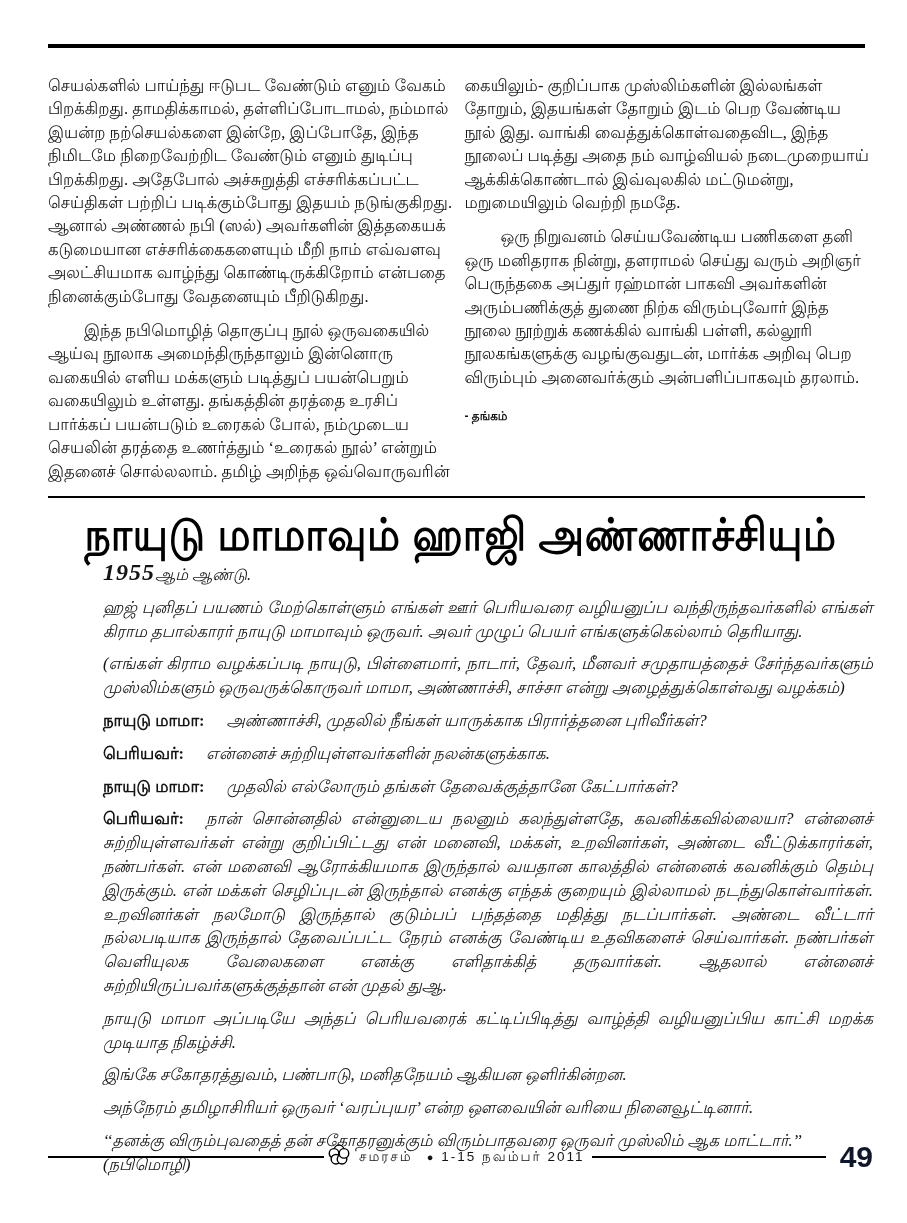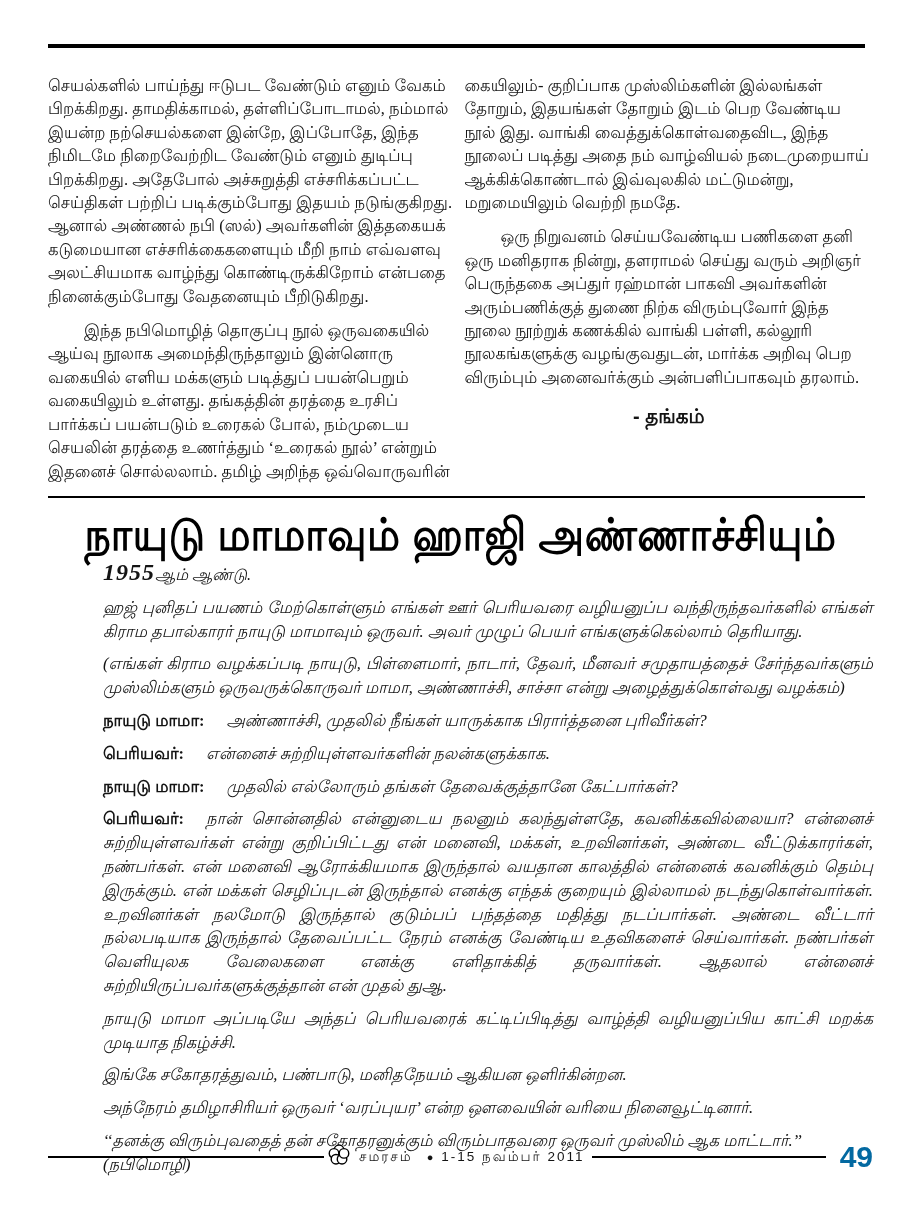--- a/index.html
+++ b/index.html
@@ -25,24 +25,24 @@
     display:flex;
     gap:8px;
     padding-top:26px;
     font-size:16.5px;
     line-height:23.4px;
   }
   .review .col { flex:1 1 0; }
   .review p { margin:0 0 11px 0; text-align:left; }
   .review p.indent { text-indent:36px; }
   .review .sig {
-    text-align:center;
+    text-align:left;
     font-weight:bold;
     font-family:"Liberation Sans","DejaVu Sans",sans-serif;
-    font-size:20px;
+    font-size:12px;
     margin-top:16px;
   }
   .mid-rule {
     height:2px;
     background:#000;
     width:817px;
     margin-top:2px;
   }
   
   .article-title {
@@ -98,21 +98,21 @@
     white-space:nowrap;
     padding:0 8px 0 2px;
   }
   .footer-bullet { font-size:11px; padding:0 6px; }
   .page-number {
     font-family:"Liberation Sans","DejaVu Sans",sans-serif;
     font-weight:bold;
     font-size:30px;
     margin-left:14px;
     flex:none;
-    color:#0369a1;
+    color:#0f172a;
   }
 </style>
 </head>
 <body>
 
 <div class="page">
 
   <div class="top-rule"></div>
 
   <section class="review">

